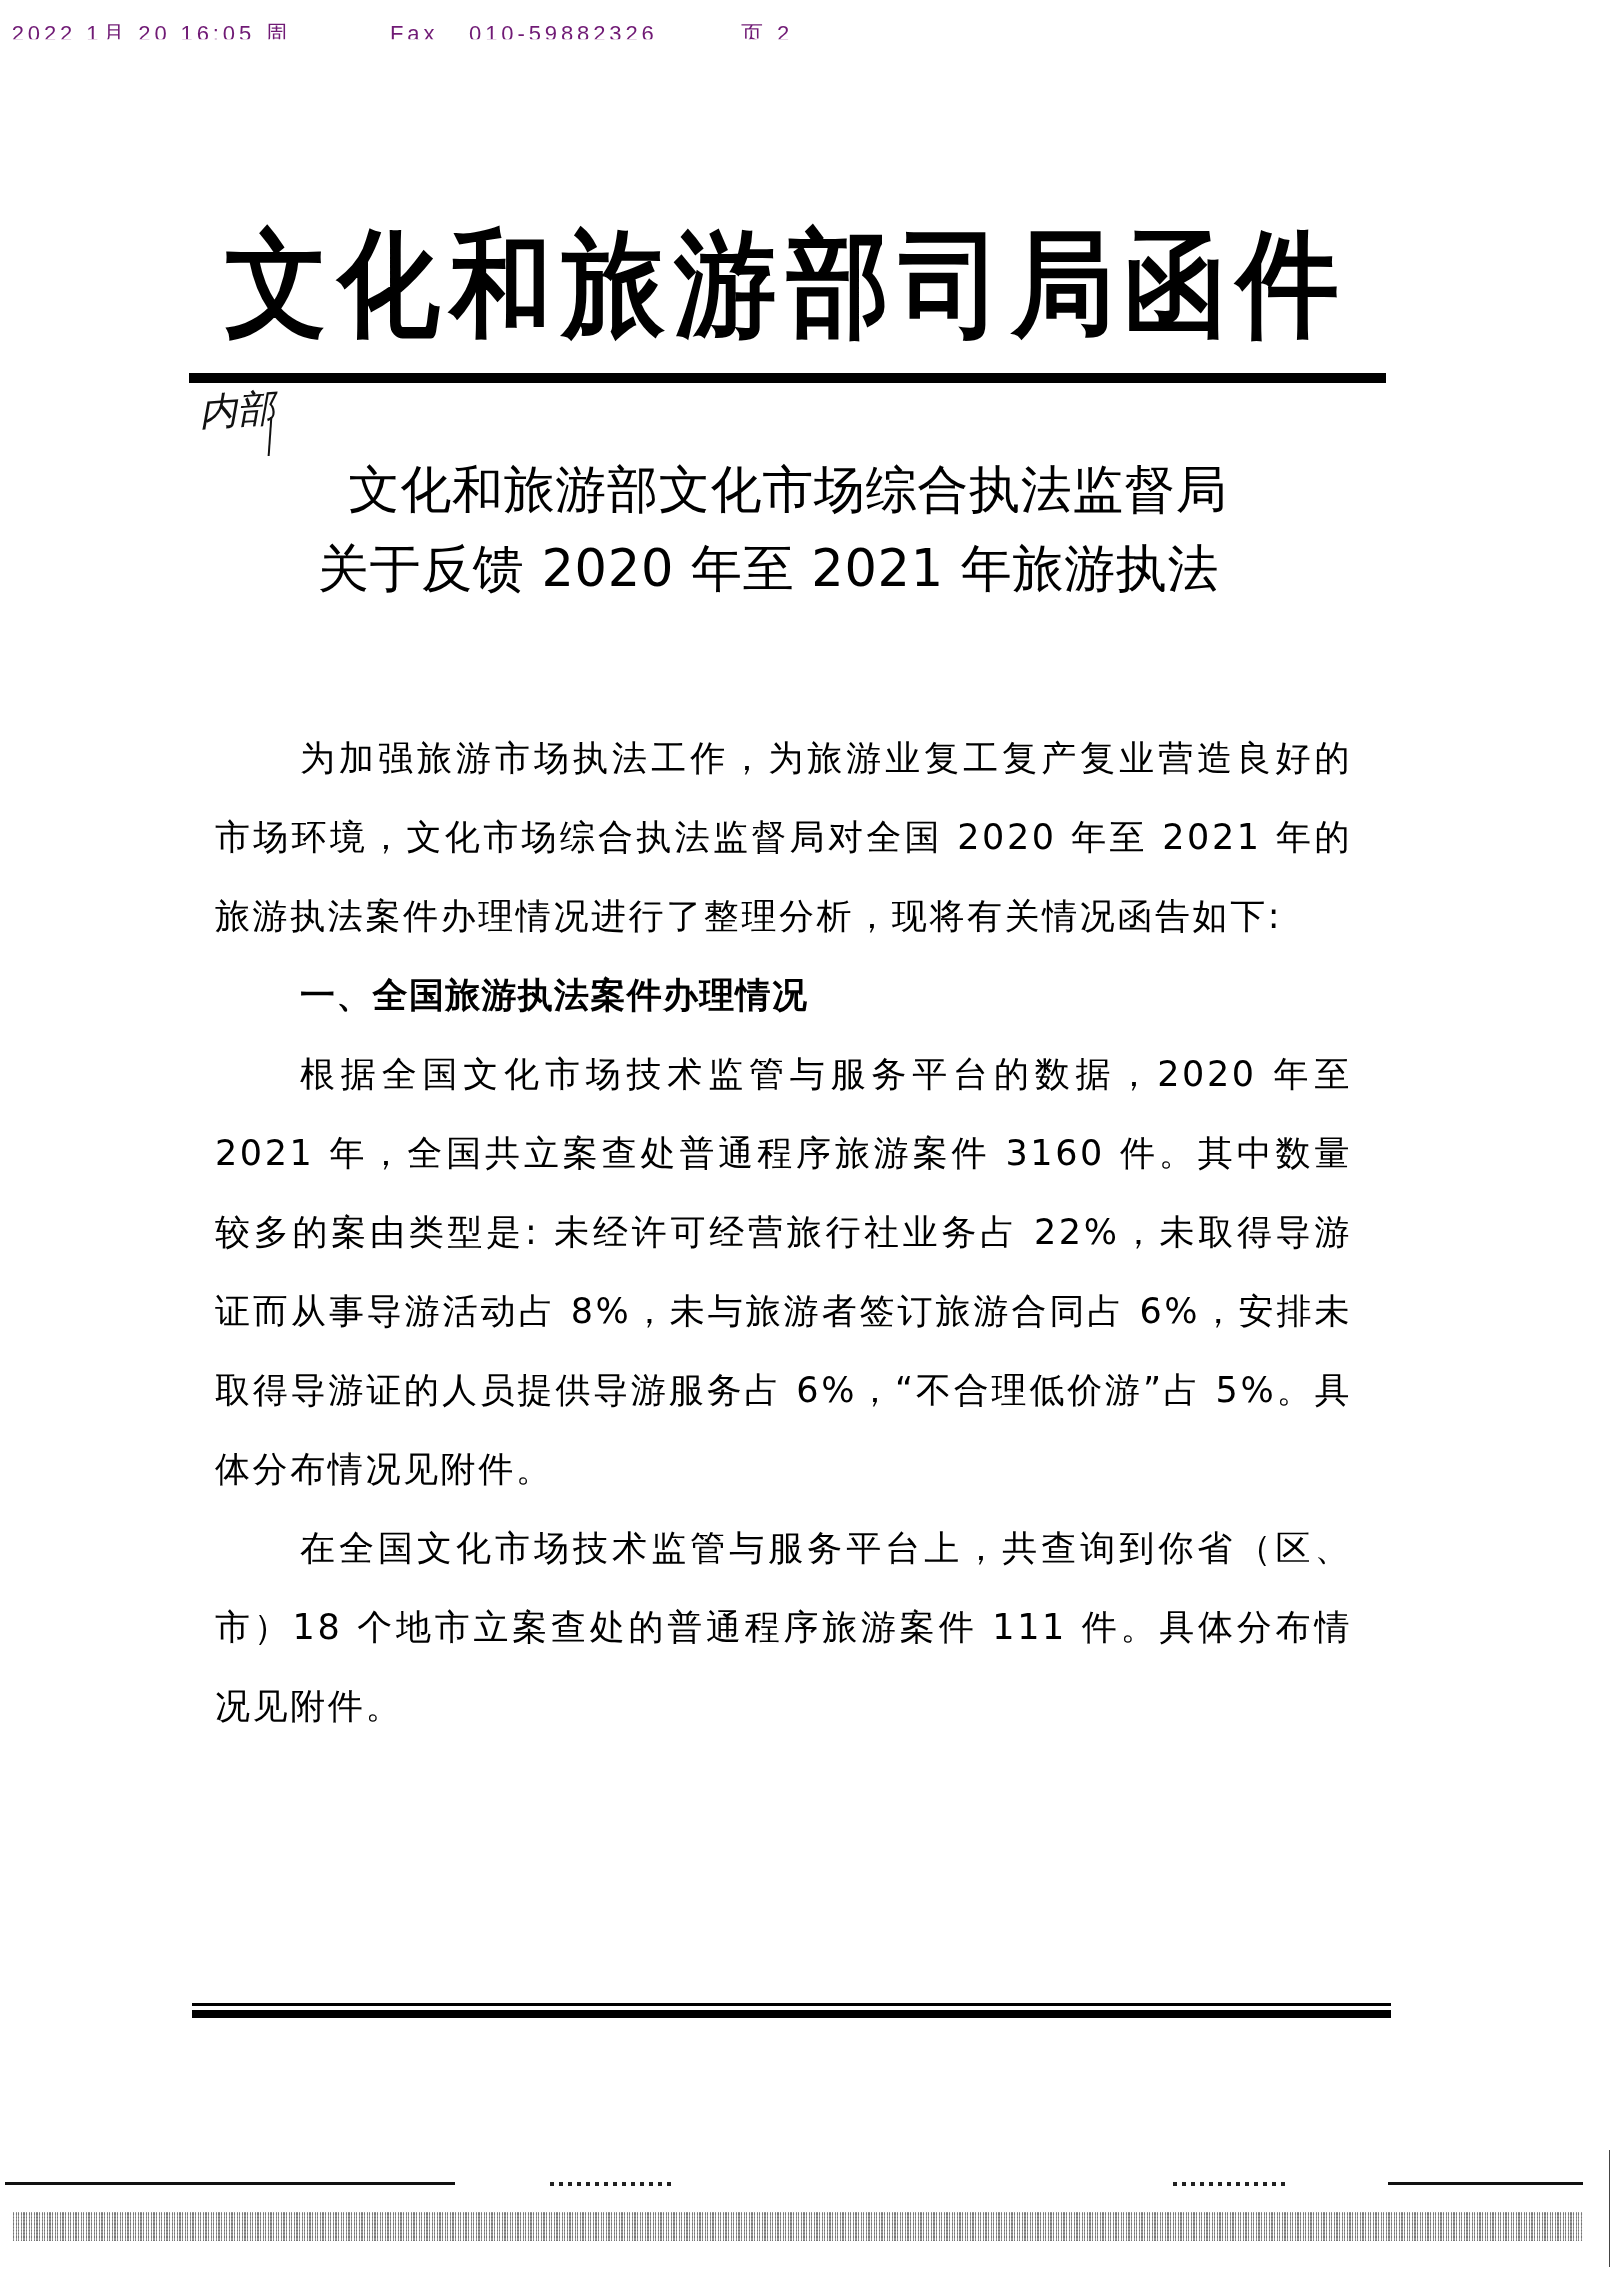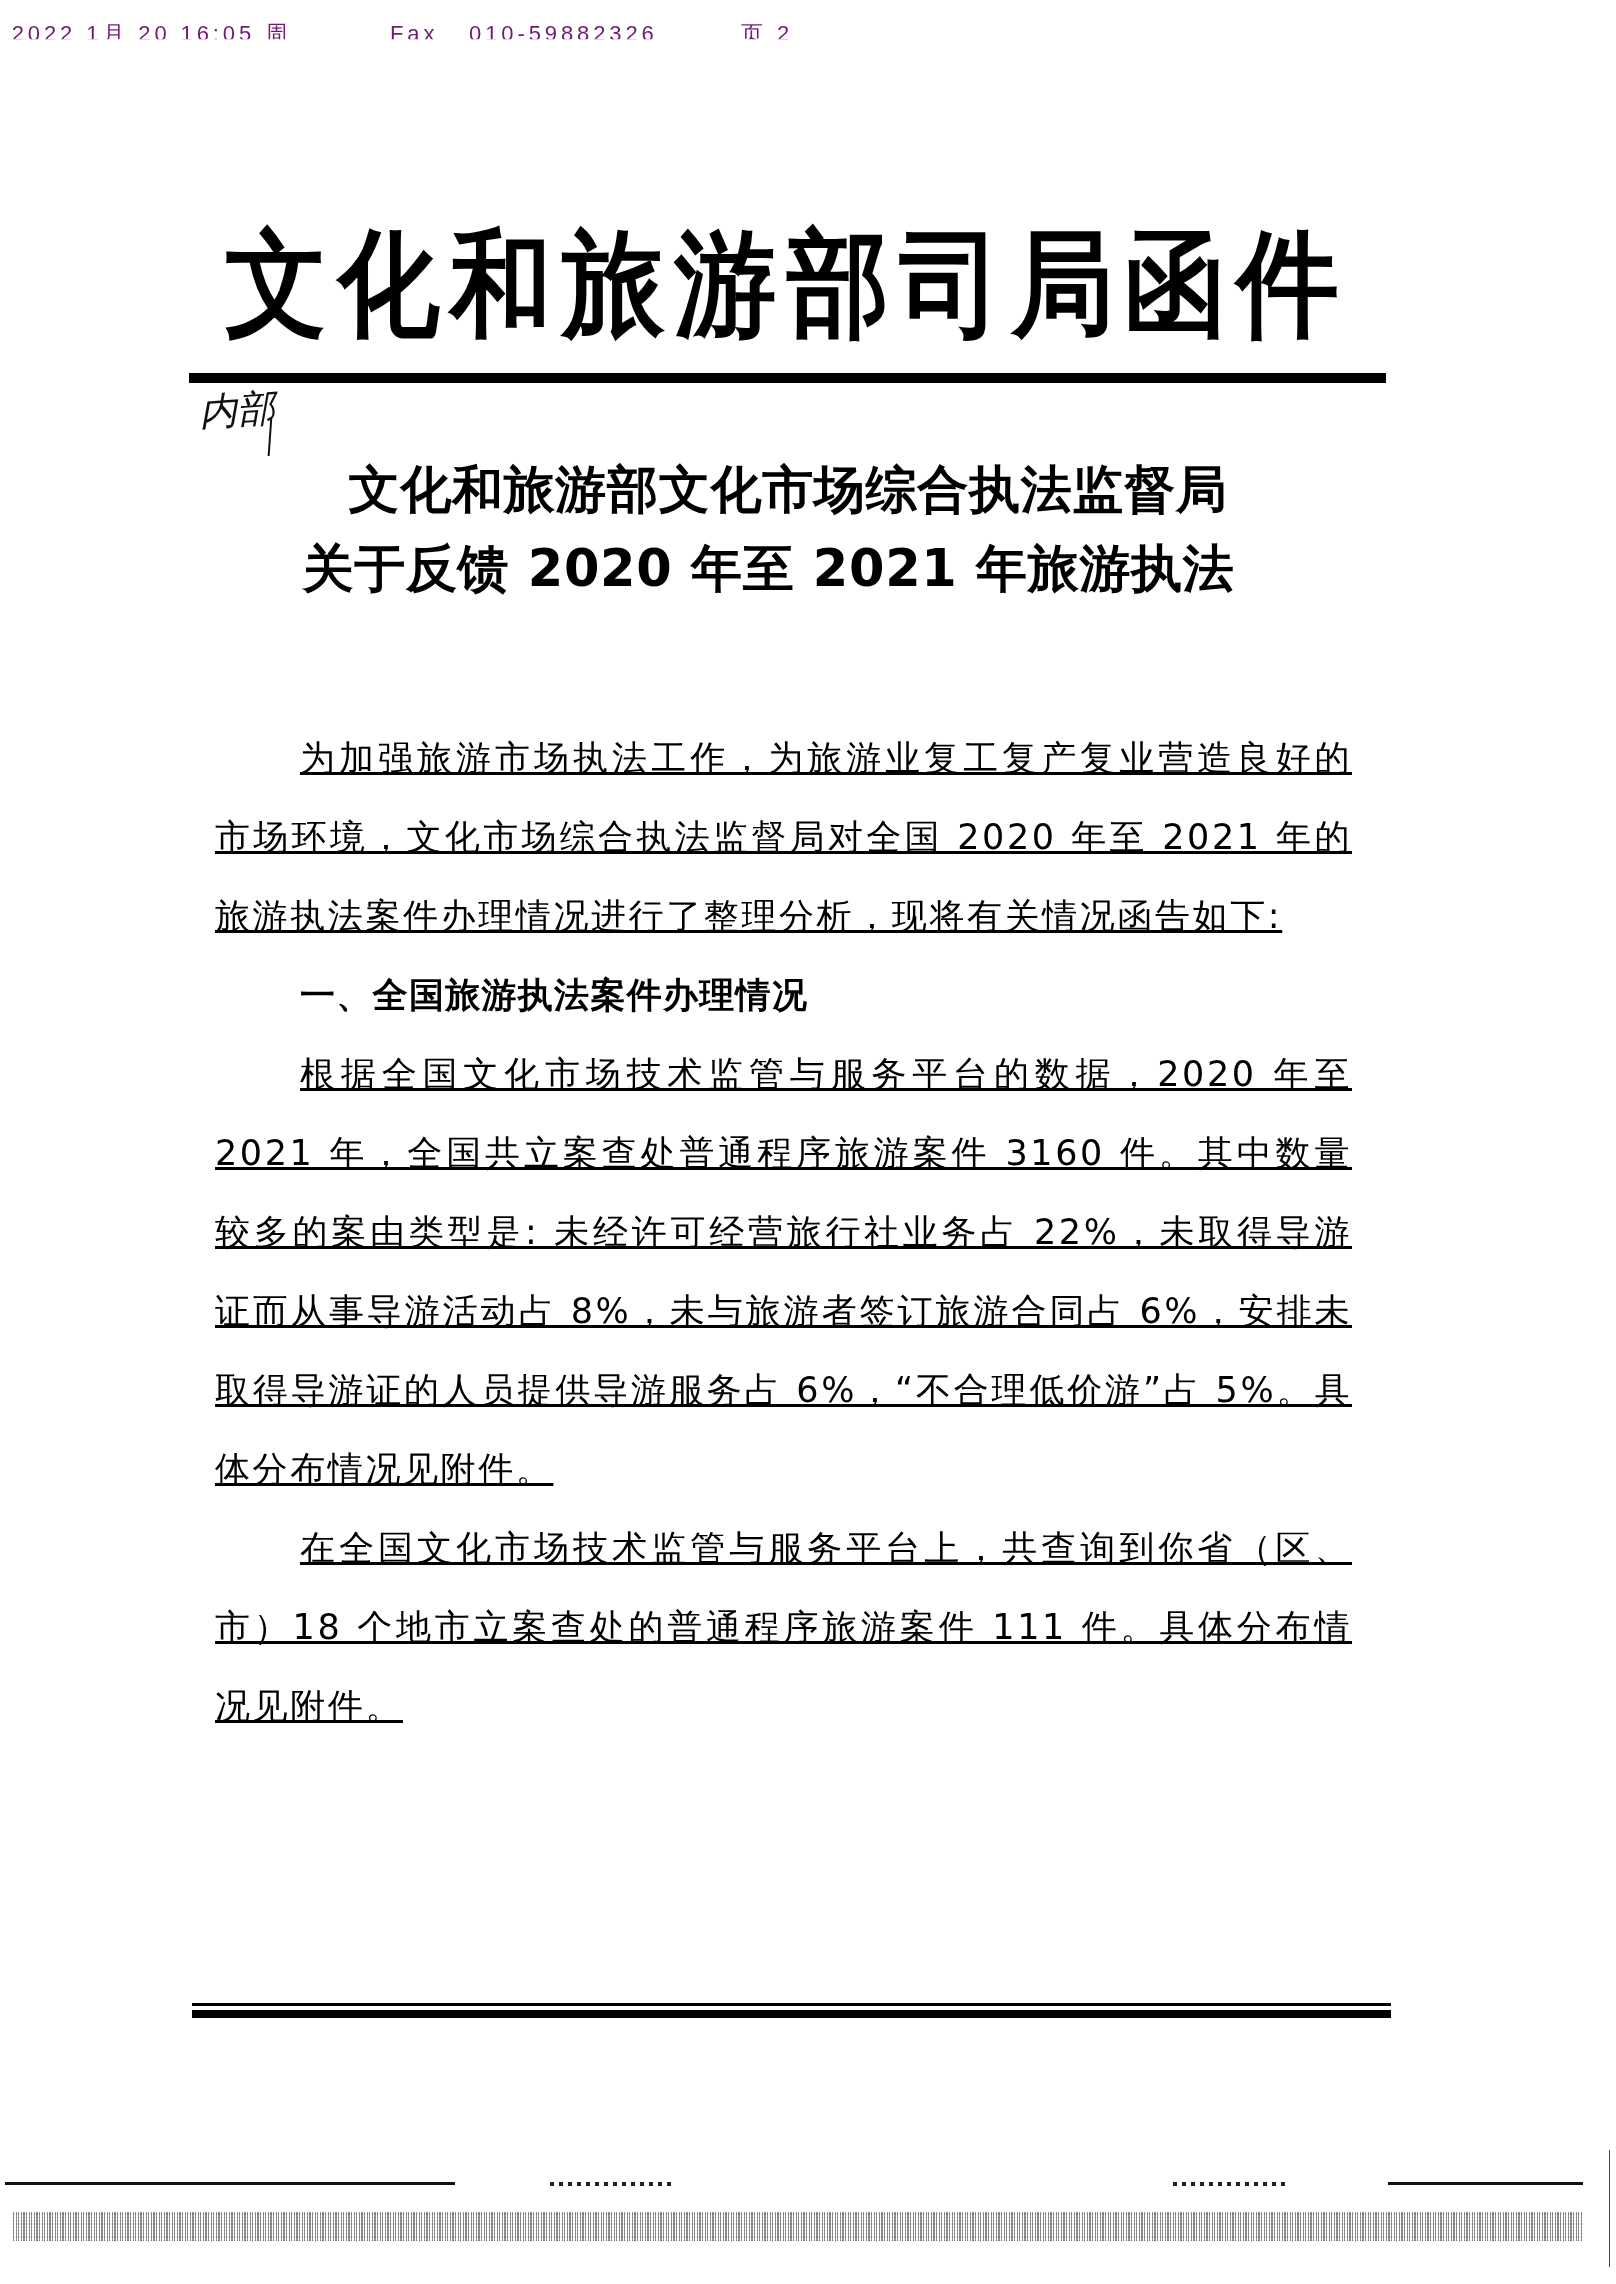--- a/index.html
+++ b/index.html
@@ -74,42 +74,42 @@
       transform: rotate(4deg);
     }
 
     .doc-title {
       position: absolute;
       left: 195px;
       top: 450px;
       width: 1225px;
       text-align: center;
       font-family: "DejaVu Sans", sans-serif;
-      font-weight: bold;
+      font-weight: normal;
       font-size: 51px;
       line-height: 79px;
       letter-spacing: 0.7px;
     }
     .doc-title .line { display: block; white-space: nowrap; }
     .doc-title .line.l1 { margin-left: -39px; }
     .doc-title .line.l2 { margin-left: -78px; }
     .doc-title .line.l3 { margin-left: -88px; }
 
     .body {
       position: absolute;
       left: 215px;
       top: 719px;
       width: 1137px;
       font-family: "DejaVu Sans", sans-serif;
       font-size: 35px;
       line-height: 79px;
       letter-spacing: 2.6px;
     }
     .body p { margin: 0; text-align: justify; text-align-last: left; }
-    .body .indent { text-indent: 85px; text-decoration: underline; }
+    .body .indent { text-indent: 85px; }
     .body .heading {
       font-weight: bold;
       text-indent: 85px;
       letter-spacing: 1.3px;
       font-family: Liberation Serif, serif;
     }
     .body .salutation { margin-bottom: 0; }
 
     .rule-bottom-thin {
       position: absolute;

